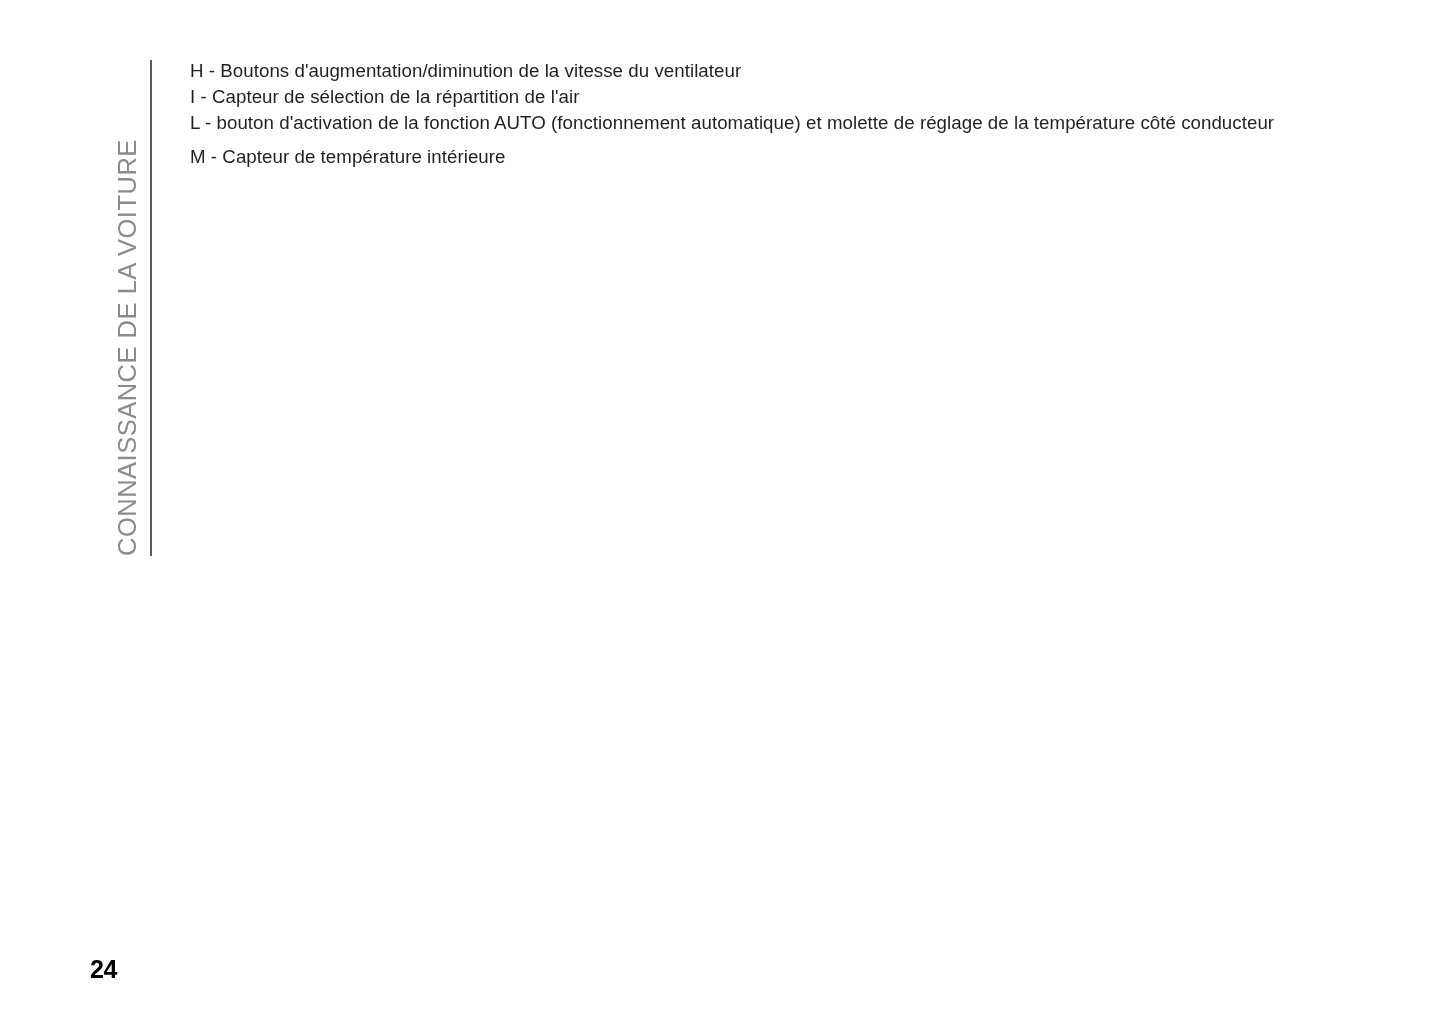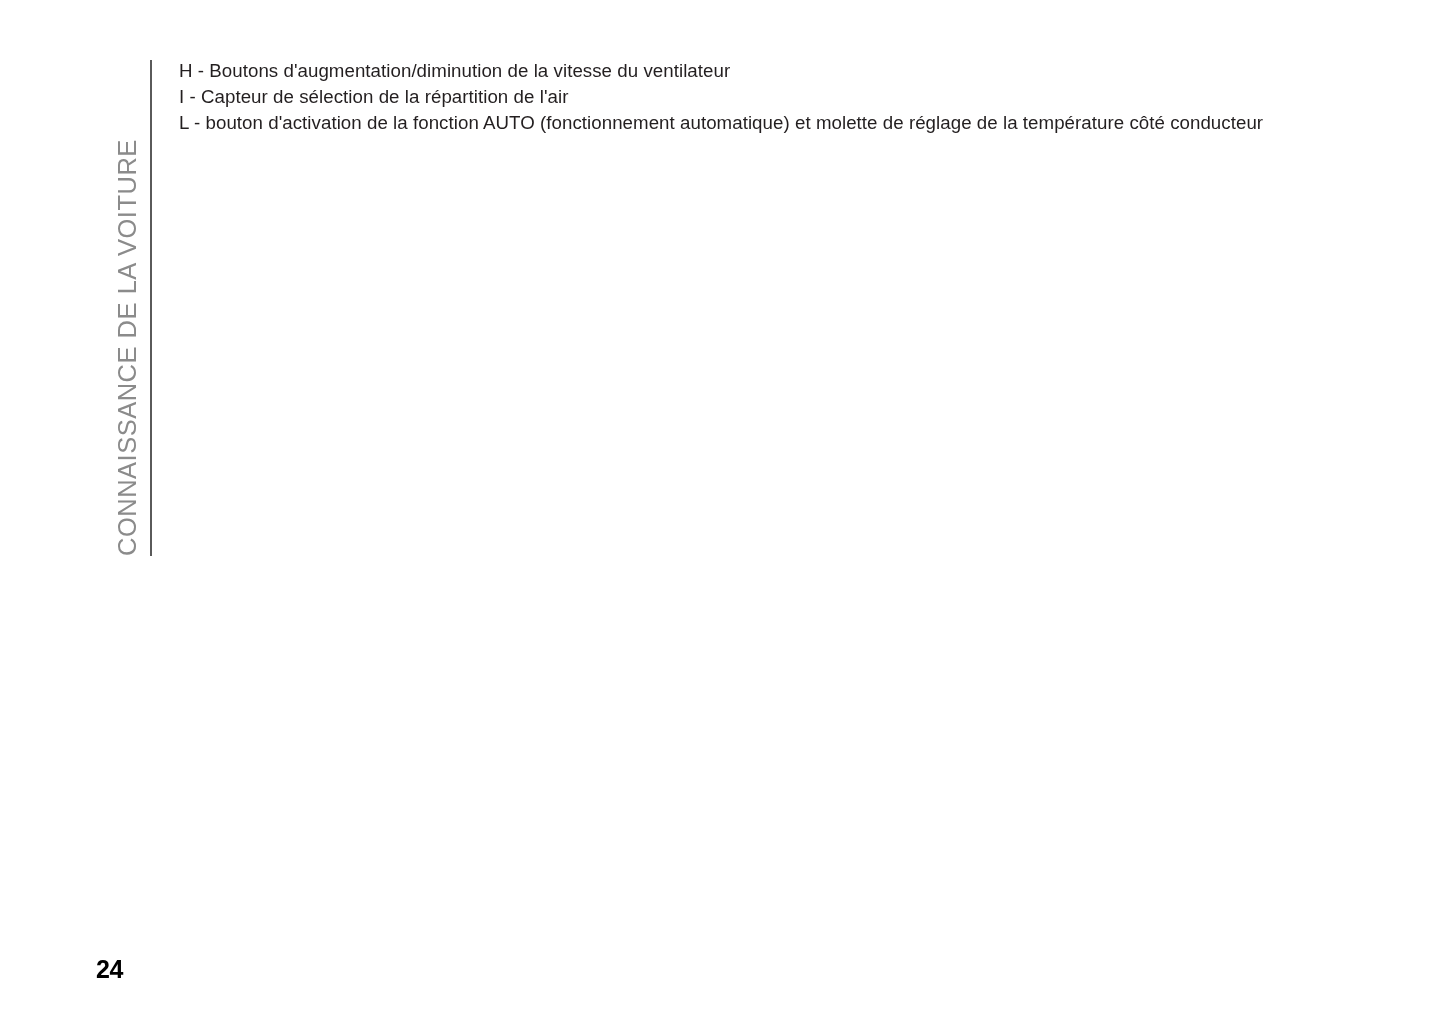--- a/index.html
+++ b/index.html
@@ -53,39 +53,39 @@
     left: 150px;
     top: 60px;
     width: 2px;
     height: 496px;
     background: #5a5a5a;
   }
 
   
   .content {
     position: absolute;
-    left: 179px;
+    left: 190px;
     top: 58px;
     width: 1120px;
   }
   .para {
     font-size: 18.7px;
     line-height: 26.2px;
     color: #231f20;
     margin: 0;
     letter-spacing: 0.05px;
   }
   .para.block-gap {
     margin-top: 7px;
   }
 
   
   .page-number {
     position: absolute;
-    left: 96px;
+    left: 90px;
     top: 955px;
     font-size: 25px;
     font-weight: bold;
     color: #000000;
     letter-spacing: -0.3px;
   }
 </style>
 </head>
 <body>
 
@@ -93,17 +93,18 @@
 
   <div class="side-tab">
     <div class="side-tab-text">CONNAISSANCE DE LA VOITURE</div>
   </div>
   <div class="side-rule"></div>
 
   <div class="content">
     <p class="para">H - Boutons d'augmentation/diminution de la vitesse du ventilateur</p>
     <p class="para">I - Capteur de sélection de la répartition de l'air</p>
     <p class="para">L - bouton d'activation de la fonction AUTO (fonctionnement automatique) et molette de réglage de la température côté conducteur</p>
+    <p class="para block-gap">M - Capteur de température intérieure</p>
   </div>
 
   <div class="page-number">24</div>
 
 </div>
 
 </body></html>

